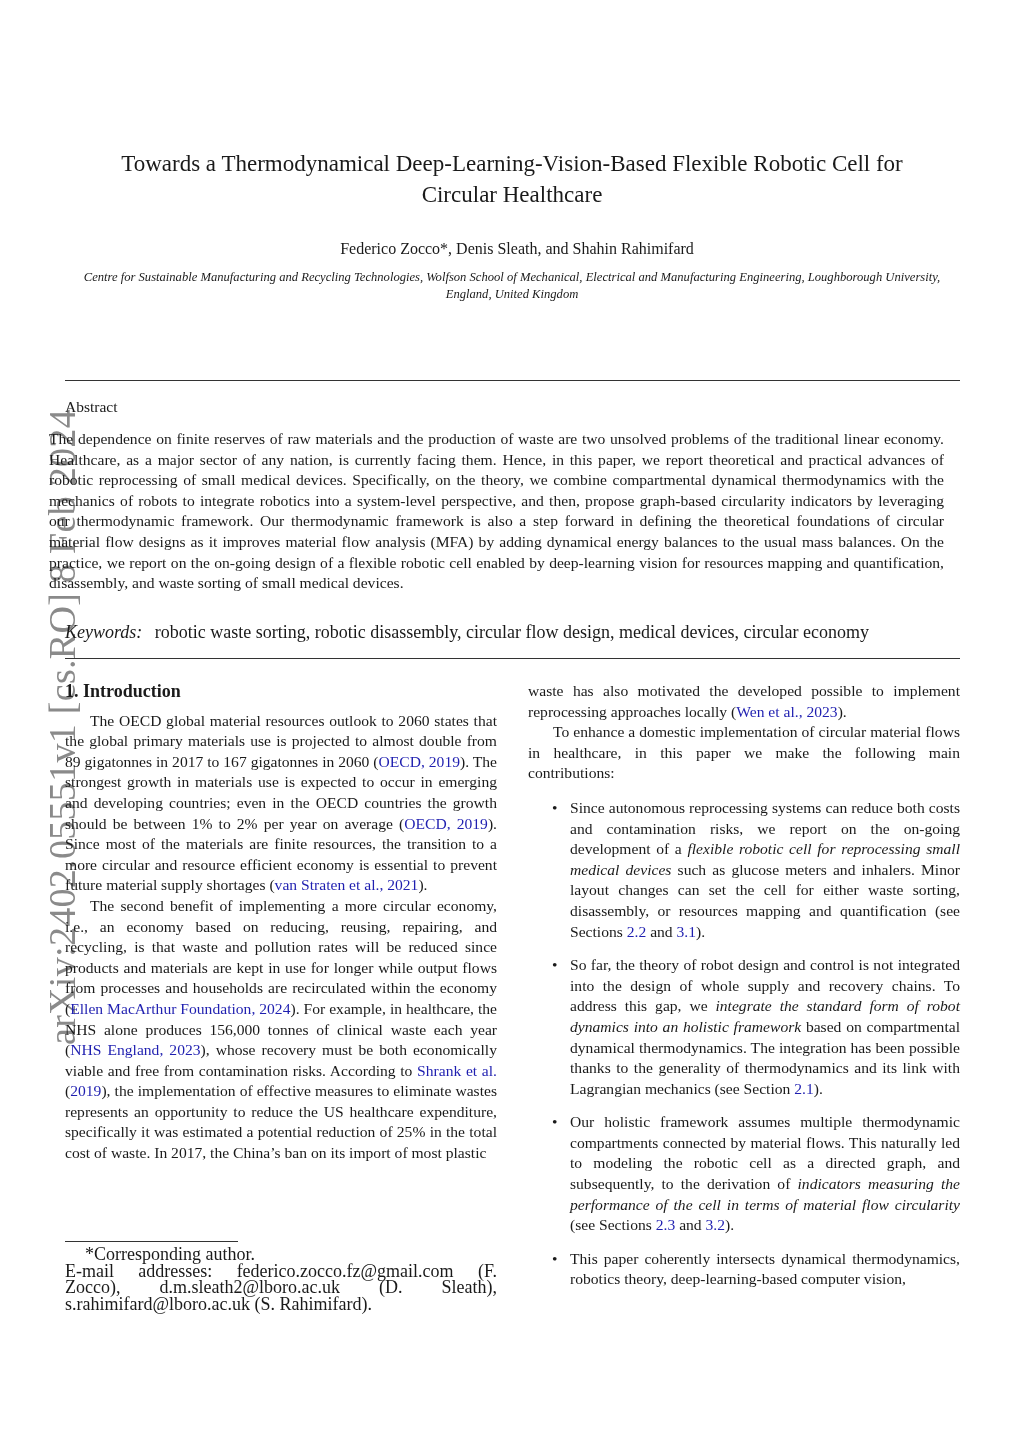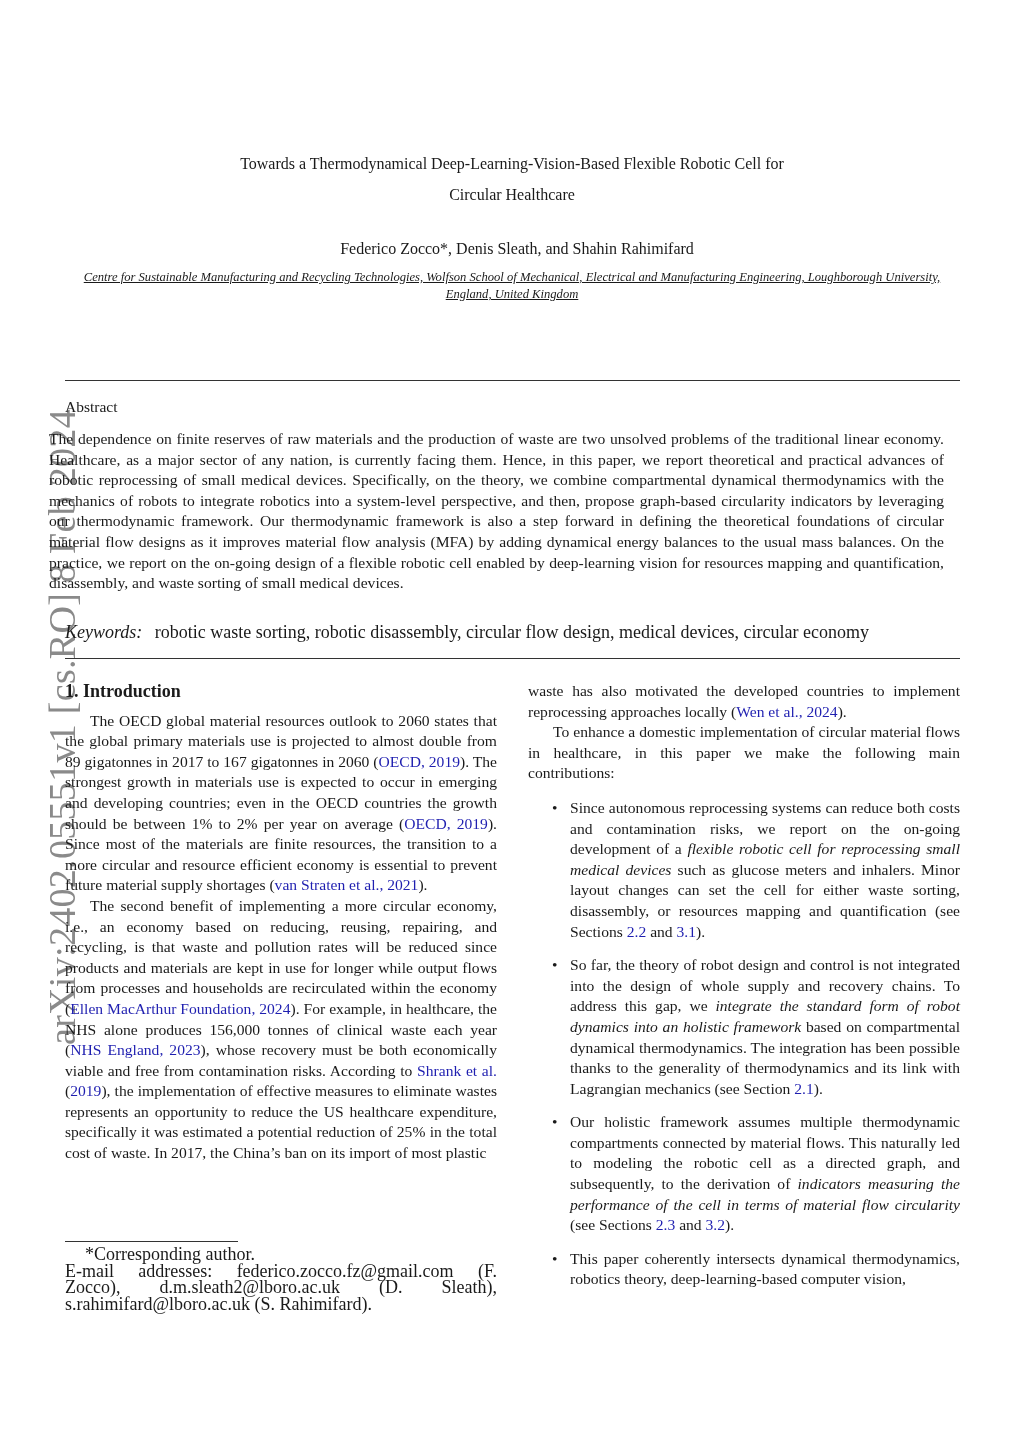--- a/index.html
+++ b/index.html
@@ -2,29 +2,29 @@
 <html><head>
 <meta charset="utf-8">
 <style>
   html, body { margin: 0; padding: 0; background: #ffffff; }
   body {
     width: 1024px; height: 1448px; position: relative; overflow: hidden;
     font-family: "Liberation Serif", "DejaVu Serif", serif; color: #1a1a1a;
   }
   .title {
     position: absolute; top: 148px; left: 60px; width: 904px;
-    text-align: center; font-size: 16px; line-height: 31px; margin: 0; font-weight: normal;
+    text-align: center; font-size: 23px; line-height: 31px; margin: 0; font-weight: normal;
   }
   .authors {
     position: absolute; top: 240px; left: 65px; width: 904px;
     text-align: center; font-size: 16px;
   }
   .affil {
     position: absolute; top: 269px; left: 66px; width: 892px;
-    text-align: center; font-size: 12.6px; font-style: italic; line-height: 17px; text-decoration: underline;
+    text-align: center; font-size: 12.6px; font-style: italic; line-height: 17px;
   }
   .rule { position: absolute; left: 65px; width: 895px; height: 1px; background: #333; }
   .abstract-head {
     position: absolute; top: 398px; left: 65px; font-weight: normal; font-size: 15.5px;
   }
   .abstract-body {
     position: absolute; top: 429px; left: 49px; width: 895px;
     font-size: 15.6px; line-height: 20.6px; text-align: justify; margin: 0;
   }
   .keywords {
@@ -86,21 +86,21 @@
   <p class="indent"><span>The second benefit of implementing a more circular economy, i.e., an economy based on reducing, reusing, repairing, and recycling, is that waste and pollution rates will be reduced since products and materials are kept in use for longer while output flows from processes and households are recirculated within the economy (</span><a class="ref" href="#">Ellen MacArthur Foundation, 2024</a><span>). For example, in healthcare, the NHS alone produces 156,000 tonnes of clinical waste each year (</span><a class="ref" href="#">NHS England, 2023</a><span>), whose recovery must be both economically viable and free from contamination risks. According to </span><a class="ref" href="#">Shrank et al.</a><span> (</span><a class="ref" href="#">2019</a><span id="p2-split-e">), the implementation of effective measures to eliminate wastes represents an opportunity to reduce the US healthcare expenditure, specifically it was estimated a potential reduction of 25% in the total cost of waste. In 2017, the China’s ban on its import of most plastic</span></p>
 </div>
 
 <div class="footnote">
   <div class="fn-rule"></div>
   <p class="fn-first">*Corresponding author.</p>
   <p>E-mail addresses: federico.zocco.fz@gmail.com (F. Zocco), d.m.sleath2@lboro.ac.uk (D. Sleath), s.rahimifard@lboro.ac.uk (S. Rahimifard).</p>
 </div>
 
 <div class="col col-right">
-  <p><span>waste has also motivated the developed countries to implement reprocessing approaches locally (</span><a class="ref" href="#">Wen et al., 2024</a><span>).</span></p>
+  <p><span>waste has also motivated the developed possible to implement reprocessing approaches locally (</span><a class="ref" href="#">Wen et al., 2023</a><span>).</span></p>
   <p class="indent">To enhance a domestic implementation of circular material flows in healthcare, in this paper we make the following main contributions:</p>
   <ul class="contrib">
     <li><span class="bullet">•</span><span>Since autonomous reprocessing systems can reduce both costs and contamination risks, we report on the on-going development of a </span><em>flexible robotic cell for reprocessing small medical devices</em><span> such as glucose meters and inhalers. Minor layout changes can set the cell for either waste sorting, disassembly, or resources mapping and quantification (see Sections </span><a class="ref" href="#">2.2</a><span> and </span><a class="ref" href="#">3.1</a><span>).</span></li>
     <li><span class="bullet">•</span><span>So far, the theory of robot design and control is not integrated into the design of whole supply and recovery chains. To address this gap, we </span><em>integrate the standard form of robot dynamics into an holistic framework</em><span> based on compartmental dynamical thermodynamics. The integration has been possible thanks to the generality of thermodynamics and its link with Lagrangian mechanics (see Section </span><a class="ref" href="#">2.1</a><span>).</span></li>
     <li><span class="bullet">•</span><span>Our holistic framework assumes multiple thermodynamic compartments connected by material flows. This naturally led to modeling the robotic cell as a directed graph, and subsequently, to the derivation of </span><em>indicators measuring the performance of the cell in terms of material flow circularity</em><span> (see Sections </span><a class="ref" href="#">2.3</a><span> and </span><a class="ref" href="#">3.2</a><span>).</span></li>
     <li><span class="bullet">•</span><span>This paper coherently intersects dynamical thermodynamics, robotics theory, deep-learning-based computer vision,</span></li>
   </ul>
 </div>
 
 </body></html>

